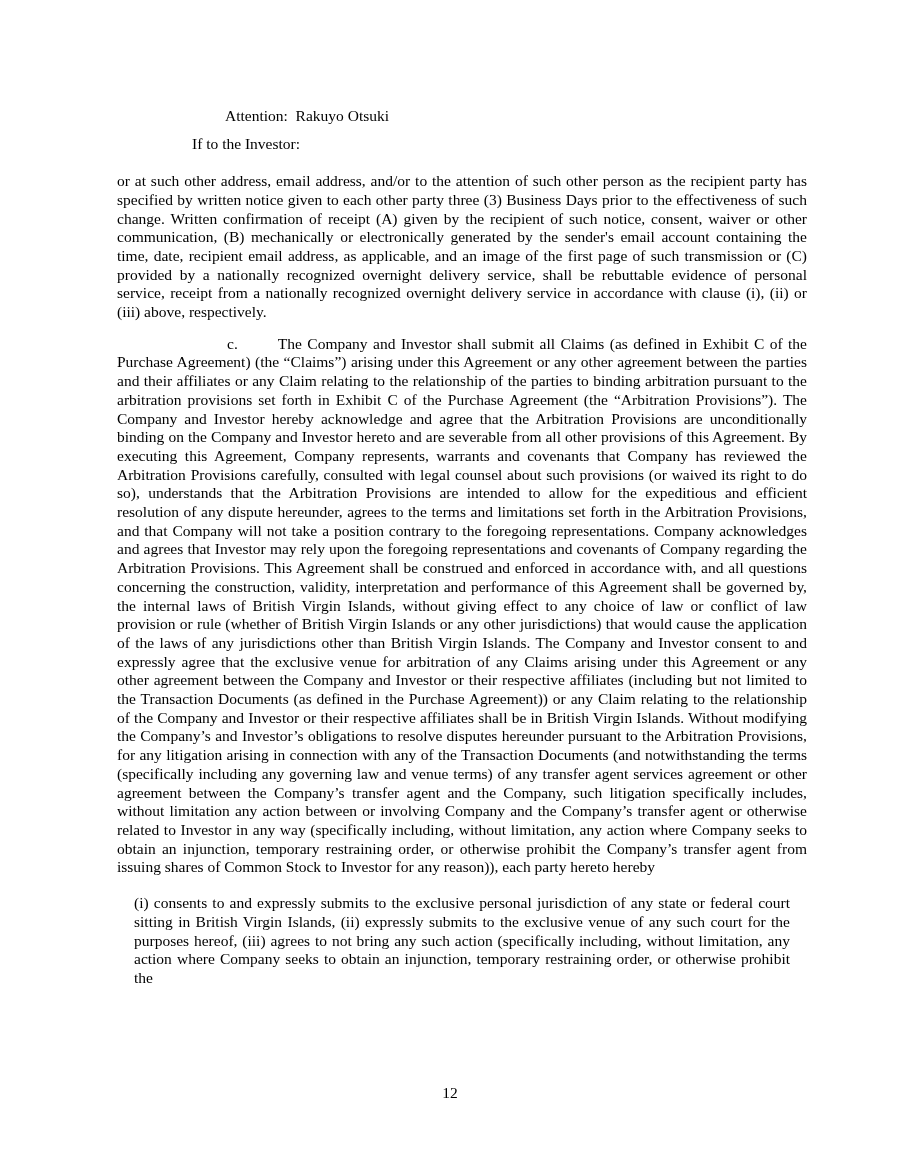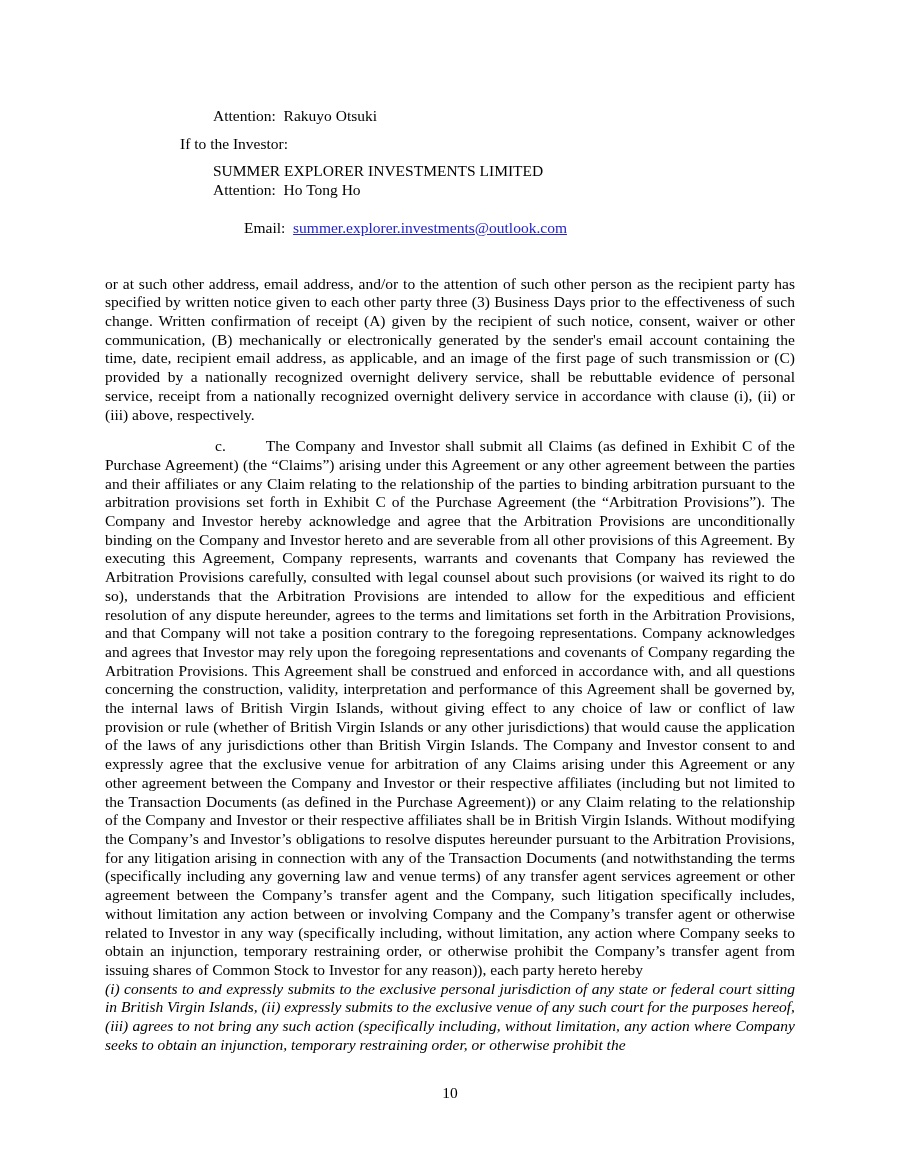--- a/index.html
+++ b/index.html
@@ -13,41 +13,40 @@
     height: 1165px;
     background: #ffffff;
     font-family: "Liberation Serif", "DejaVu Serif", serif;
     font-size: 15.5px;
     line-height: 18.7px;
     color: #000000;
     overflow: hidden;
   }
   .content {
     position: absolute;
-    left: 105px;
+    left: 117px;
     top: 107px;
     width: 690px;
   }
   .pre { white-space: pre-wrap; }
   .indent-attn { padding-left: 108px; }
   .indent-heading { padding-left: 75px; }
   .gap-line { margin-top: 9px; }
   p.body-para {
     margin: 18.7px 0 0 0;
     text-align: justify;
   }
   p.clause-para {
     margin: 13px 0 0 0;
     text-align: justify;
     text-indent: 110px;
   }
   p.enum-para {
-    margin: 0;
+    margin: 17px;
     text-align: justify;
-    font-style: italic;
   }
   .tab-gap {
     display: inline-block;
     width: 40px;
   }
   a.email-link {
     text-decoration: underline;
     cursor: pointer;
   }
   .page-number {
@@ -61,32 +60,25 @@
 </head>
 <body>
 
 <div class="page">
   <div class="content">
 
     <div class="pre indent-attn">Attention:  Rakuyo Otsuki</div>
 
     <div class="pre indent-heading gap-line">If to the Investor:</div>
 
-    <div class="indent-attn gap-line">
-      <div class="pre">SUMMER EXPLORER INVESTMENTS LIMITED</div>
-      <div class="pre">Attention:  Ho Tong Ho</div>
-      <div class="pre">
-        <span>Email:  </span><a class="email-link" style="color: rgb(34, 34, 204);">summer.explorer.investments@outlook.com</a>
-      </div>
-    </div>
 
     <p class="body-para">or at such other address, email address, and/or to the attention of such other person as the recipient party has specified by written notice given to each other party three (3) Business Days prior to the effectiveness of such change.  Written confirmation of receipt (A) given by the recipient of such notice, consent, waiver or other communication, (B) mechanically or electronically generated by the sender's email account containing the time, date, recipient email address, as applicable, and an image of the first page of such transmission or (C) provided by a nationally recognized overnight delivery service, shall be rebuttable evidence of personal service, receipt from a nationally recognized overnight delivery service in accordance with clause (i), (ii) or (iii) above, respectively.</p>
 
     <p class="clause-para">
       <span>c.</span><span class="tab-gap"></span><span>The Company and Investor shall submit all Claims (as defined in Exhibit C of the Purchase Agreement) (the “Claims”) arising under this Agreement or any other agreement between the parties and their affiliates or any Claim relating to the relationship of the parties to binding arbitration pursuant to the arbitration provisions set forth in Exhibit C of the Purchase Agreement (the “Arbitration Provisions”). The Company and Investor hereby acknowledge and agree that the Arbitration Provisions are unconditionally binding on the Company and Investor hereto and are severable from all other provisions of this Agreement. By executing this Agreement, Company represents, warrants and covenants that Company has reviewed the Arbitration Provisions carefully, consulted with legal counsel about such provisions (or waived its right to do so), understands that the Arbitration Provisions are intended to allow for the expeditious and efficient resolution of any dispute hereunder, agrees to the terms and limitations set forth in the Arbitration Provisions, and that Company will not take a position contrary to the foregoing representations. Company acknowledges and agrees that Investor may rely upon the foregoing representations and covenants of Company regarding the Arbitration Provisions.  This Agreement shall be construed and enforced in accordance with, and all questions concerning the construction, validity, interpretation and performance of this Agreement shall be governed by, the internal laws of British Virgin Islands, without giving effect to any choice of law or conflict of law provision or rule (whether of British Virgin Islands or any other jurisdictions) that would cause the application of the laws of any jurisdictions other than British Virgin Islands. The Company and Investor consent to and expressly agree that the exclusive venue for arbitration of any Claims arising under this Agreement or any other agreement between the Company and Investor or their respective affiliates (including but not limited to the Transaction Documents (as defined in the Purchase Agreement)) or any Claim relating to the relationship of the Company and Investor or their respective affiliates shall be in British Virgin Islands. Without modifying the Company’s and Investor’s obligations to resolve disputes hereunder pursuant to the Arbitration Provisions, for any litigation arising in connection with any of the Transaction Documents (and notwithstanding the terms (specifically including any governing law and venue terms) of any transfer agent services agreement or other agreement between the Company’s transfer agent and the Company, such litigation specifically includes, without limitation any action between or involving Company and the Company’s transfer agent or otherwise related to Investor in any way (specifically including, without limitation, any action where Company seeks to obtain an injunction, temporary restraining order, or otherwise prohibit the Company’s transfer agent from issuing shares of Common Stock to Investor for any reason)), each party hereto hereby</span>
     </p>
 
     <p class="enum-para">(i) consents to and expressly submits to the exclusive personal jurisdiction of any state or federal court sitting in British Virgin Islands, (ii) expressly submits to the exclusive venue of any such court for the purposes hereof, (iii) agrees to not bring any such action (specifically including, without limitation, any action where Company seeks to obtain an injunction, temporary restraining order, or otherwise prohibit the</p>
 
   </div>
 
-  <div class="page-number">10</div>
+  <div class="page-number">12</div>
 </div>
 
 </body></html>

